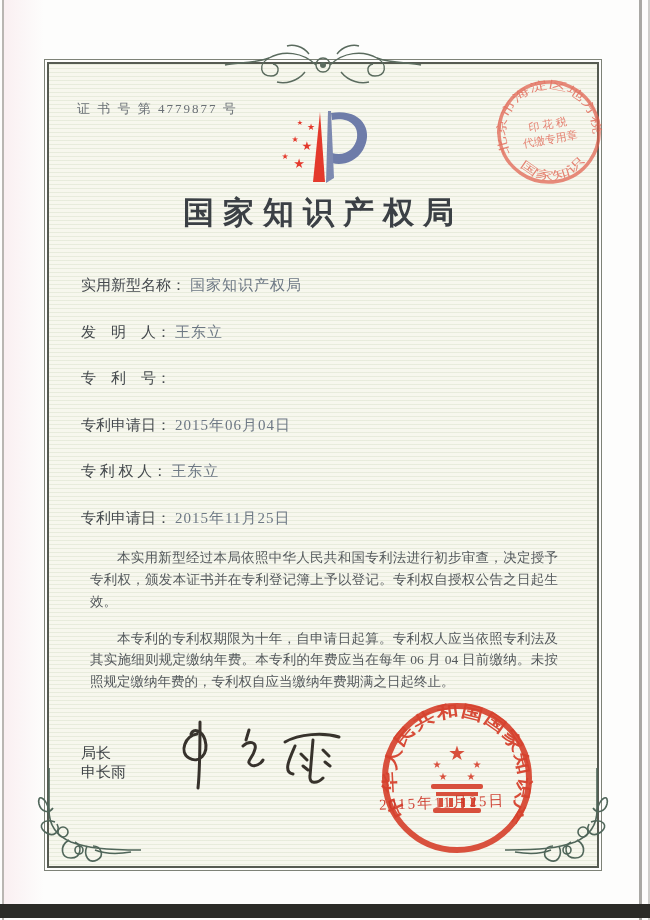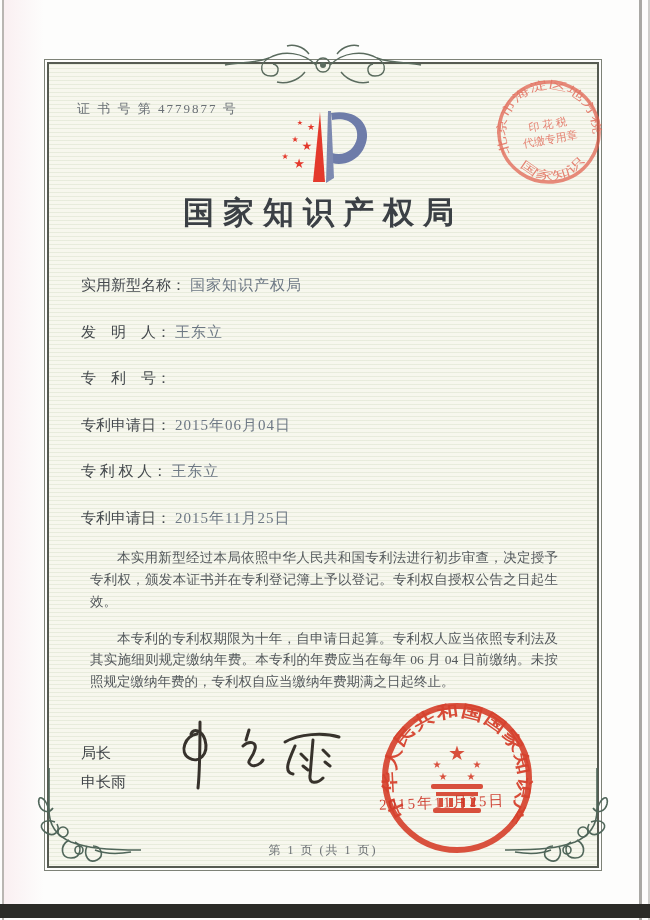--- a/index.html
+++ b/index.html
@@ -31,21 +31,21 @@
     font-size:31px;color:#3b4045;letter-spacing:9px;font-weight:600;}
   .fields{position:absolute;left:32px;top:212px;right:28px;font-family:Liberation Serif, serif;}
   .field-row{height:46.5px;font-size:15px;display:flex;align-items:flex-start;}
   .field-label{color:#44494d;white-space:pre;}
   .field-value{color:#6d7884;margin-left:4px;letter-spacing:1px;}
   .paragraphs{position:absolute;left:26px;right:24px;top:468px;
     font-size:13.5px;line-height:1.62;color:#54595c;text-align:justify;}
   .paragraphs p{margin:15px;text-indent:2em;}
   .director{position:absolute;left:32px;top:680px;font-size:15px;color:#3f4347;
     font-family:"Liberation Sans","DejaVu Sans",sans-serif;}
-  .director div{margin-bottom:10px;}
+  .director div{}
   .signature{position:absolute;left:118px;top:652px;}
   .main-seal{position:absolute;left:324px;top:630px;}
   .seal-date{position:absolute;left:330px;top:728px;width:210px;
     font-size:15px;color:#cd3426;letter-spacing:2px;transform:rotate(-2deg);opacity:.9;}
   .tax-seal{position:absolute;left:444px;top:12px;transform:rotate(-10deg);opacity:.85;}
   .footer{position:absolute;left:0;right:0;top:778px;text-align:center;
     font-size:12px;color:#6a6f73;letter-spacing:2px;}
   .orn-bl{position:absolute;left:-14px;top:702px;}
   .orn-br{position:absolute;right:-14px;top:702px;transform:scaleX(-1);}
   .orn-top{position:absolute;left:50%;top:-26px;transform:translateX(-50%);}
@@ -210,15 +210,14 @@
         <textPath href="#taxTop" textLength="196" lengthAdjust="spacingAndGlyphs">北京市海淀区地方税务局</textPath>
       </text>
       <text font-size="11" fill="#e0604e" opacity=".9">
         <textPath href="#taxBottom" textLength="128" lengthAdjust="spacingAndGlyphs">国家知识产权局</textPath>
       </text>
       <text x="56" y="52" font-size="11" fill="#e0604e" opacity=".9" text-anchor="middle">印 花 税</text>
       <text x="56" y="67" font-size="11" fill="#e0604e" opacity=".9" text-anchor="middle">代缴专用章</text>
     </svg>
   </div>
 
-  <div class="footer">第 1 页 (共 1 页)</div>
 
 </div>
 
 </body></html>

